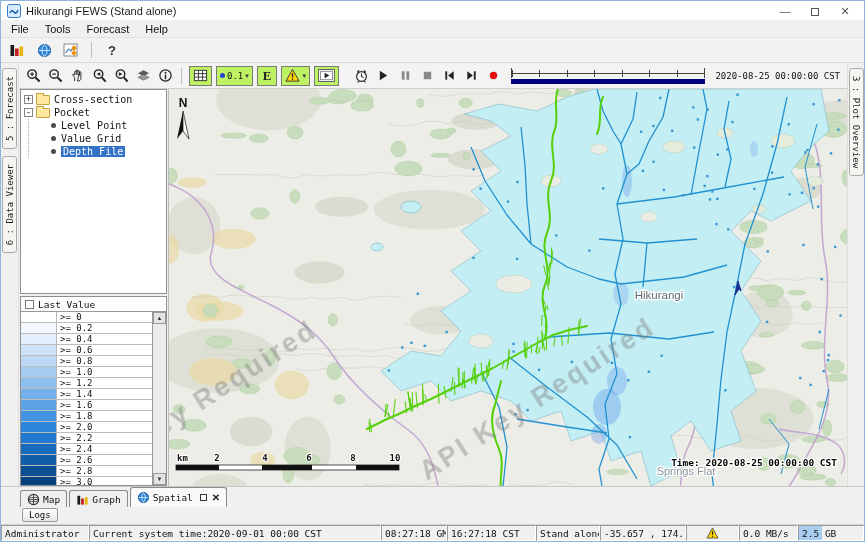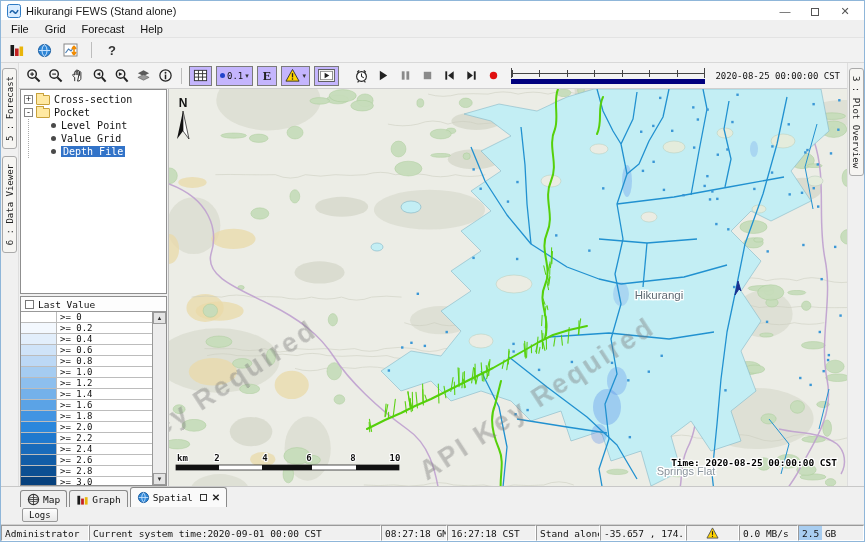--- a/index.html
+++ b/index.html
@@ -25,21 +25,21 @@
 .vstrip{width:18px;background:#f0f0f0;flex:0 0 auto;display:flex;flex-direction:column;align-items:center;padding-top:5px;gap:7px}
 .vstrip.left{border-right:1px solid #dedede}
 .vstrip.right{width:17px;border-left:1px solid #dedede}
 .vtab{background:#f6f5f2;border:1px solid #aaa;border-radius:3px;width:15px;display:flex;align-items:center;justify-content:center;padding:7px 0}
 .vtext{font-family:"DejaVu Sans Mono",monospace;font-size:9px;color:#222;writing-mode:vertical-rl;text-orientation:mixed;white-space:nowrap}
 .vtext.up{transform:rotate(180deg)}
 .maincol{flex:1 1 auto;display:flex;flex-direction:column;min-width:0}
 
 .maptoolbar{height:26px;display:flex;align-items:center;background:#f3f3f3;border-bottom:1px solid #cfcfcf;padding:0 4px;gap:2px;flex:0 0 auto}
 .mbtn{width:20px;height:20px;display:flex;align-items:center;justify-content:center;flex:0 0 auto}
-.boxbtn{border:1px solid #7a7a7a;background:#c4b5fd;height:20px;display:flex;align-items:center;padding:0 3px;gap:2px;flex:0 0 auto;margin:0 1px}
+.boxbtn{border:1px solid #7a7a7a;background:#bef264;height:20px;display:flex;align-items:center;padding:0 3px;gap:2px;flex:0 0 auto;margin:0 1px}
 .dot{width:5px;height:5px;border-radius:50%;background:#2244cc}
 .ival{font-family:"DejaVu Sans Mono",monospace;font-size:9px;color:#111}
 .dd{font-size:7px;color:#333}
 .ebtn{font-family:"Liberation Serif",serif;font-weight:bold;font-size:13px;color:#222;padding:0 2px}
 .gap{width:8px;flex:0 0 auto}
 .timeline{flex:1 1 auto;min-width:140px;margin:0 5px;display:flex;flex-direction:column;justify-content:center}
 .tl-rail{position:relative;height:10px;border-left:1px solid #444;border-right:1px solid #444}
 .tl-rail::before{content:"";position:absolute;left:0;right:0;top:5px;border-top:1px solid #444}
 .tl-rail i{position:absolute;top:2px;width:1px;height:7px;background:#444}
 .tl-bar{height:5px;background:#00007e;margin-top:1px}
@@ -99,21 +99,21 @@
     <span class="title">Hikurangi FEWS  (Stand alone)</span>
     <div class="win-controls">
       <span class="wbtn">—</span>
       <span class="wbtn"><span class="maxbox"></span></span>
       <span class="wbtn">✕</span>
     </div>
   </div>
 
   <div class="menubar">
     <span class="menu-item">File</span>
-    <span class="menu-item">Grid</span>
+    <span class="menu-item">Tools</span>
     <span class="menu-item">Forecast</span>
     <span class="menu-item">Help</span>
   </div>
 
   <div class="maintoolbar">
     <span class="tbtn">
       <svg viewBox="0 0 16 16" width="16" height="16">
           <rect x="1.5" y="3" width="3.6" height="11" fill="#1a1a1a"></rect>
           <rect x="6" y="6.5" width="3.6" height="7.5" fill="#c42222"></rect>
           <rect x="10.5" y="4.5" width="3.6" height="9.5" fill="#e9b50a"></rect>

